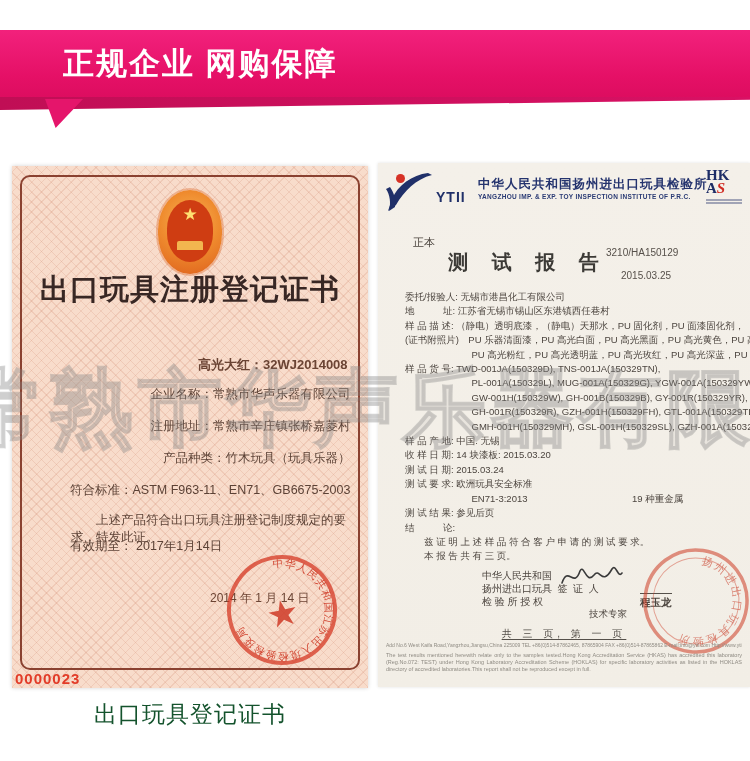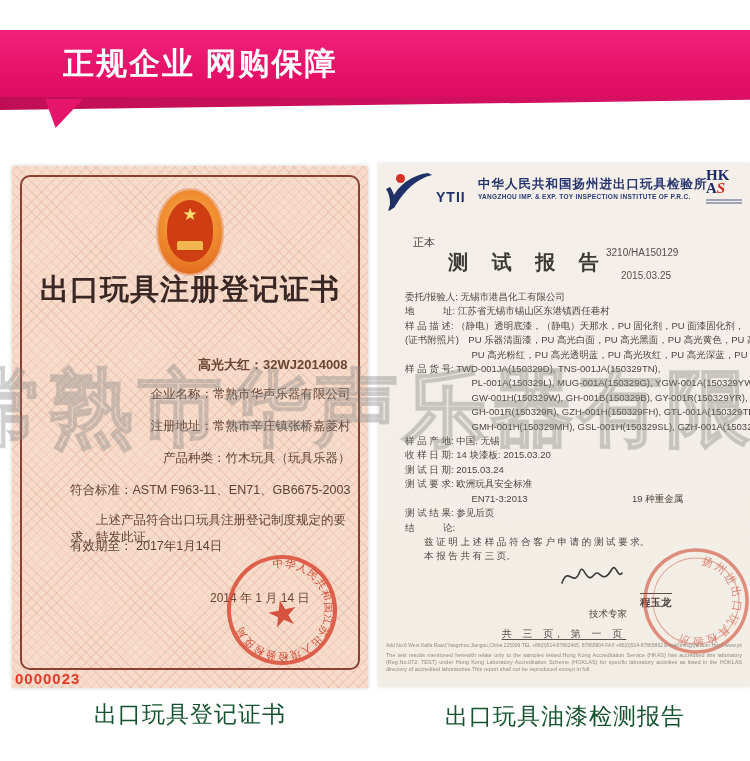--- a/index.html
+++ b/index.html
@@ -188,20 +188,25 @@
         <div>收 样 日 期: 14 块漆板: 2015.03.20</div>
         <div>测 试 日 期: 2015.03.24</div>
         <div>测 试 要 求: 欧洲玩具安全标准</div>
         <div>　　　　　　　EN71-3:2013　　　　　　　　　　　19 种重金属</div>
         <div>测 试 结 果: 参见后页</div>
         <div>结　　　论:</div>
         <div>　　兹 证 明 上 述 样 品 符 合 客 户 申 请 的 测 试 要 求。</div>
         <div>　　本 报 告 共 有 三 页。</div>
       </div>
 
+    <div class="rc-sign-lines">
+        <div>中华人民共和国</div>
+        <div>扬州进出口玩具  签  证  人</div>
+        <div>检 验 所 授 权</div>
+      </div>
     <svg class="rc-signature" width="70" height="34" viewBox="0 0 70 34">
       <path d="M6,24 C12,6 18,30 24,12 C28,4 30,26 38,16 C44,8 46,28 56,10 C60,4 62,20 66,14" fill="none" stroke="#3a3a3a" stroke-width="1.6" stroke-linecap="round"></path>
     </svg>
     <div class="rc-signer">程玉龙</div>
     <div class="rc-signer-title">技术专家</div>
     <svg class="rc-stamp" viewBox="0 0 110 110">
       <circle cx="55" cy="55" r="51" fill="none" stroke="rgba(205,62,40,.7)" stroke-width="3.5"></circle>
       <circle cx="55" cy="55" r="43" fill="none" stroke="rgba(205,62,40,.55)" stroke-width="1"></circle>
       <defs>
           <path id="arcR" d="M55,18 A37,37 0 1 1 54.9,18.001" fill="none"></path>
@@ -215,15 +220,14 @@
       <div class="rc-contact">Add No.6 West Kaifa Road,Yangzhou,Jiangsu,China 225009   TEL +86(0)514-87862465, 87865904   FAX +86(0)514-87865862   E-mail:info@ytii.com   Http://www.ytii.com</div>
       <div class="rc-disclaimer">The test results mentioned herewith relate only to the samples tested.Hong Kong Accreditation Service (HKAS) has accredited this laboratory (Reg.No.072: TEST) under Hong Kong Laboratory Accreditation Scheme (HOKLAS) for specific laboratory activities as listed in the HOKLAS directory of accredited laboratories.This report shall not be reproduced except in full.</div>
     </div>
   </div>
 
   <div class="watermark-clip">
     <div class="watermark">常熟市华声乐器有限公司</div>
   </div>
 
   <div class="caption caption-left">出口玩具登记证书</div>
-  <div class="caption caption-right">出口玩具油漆检测报告</div>
 
 </div>
 
 </body></html>

